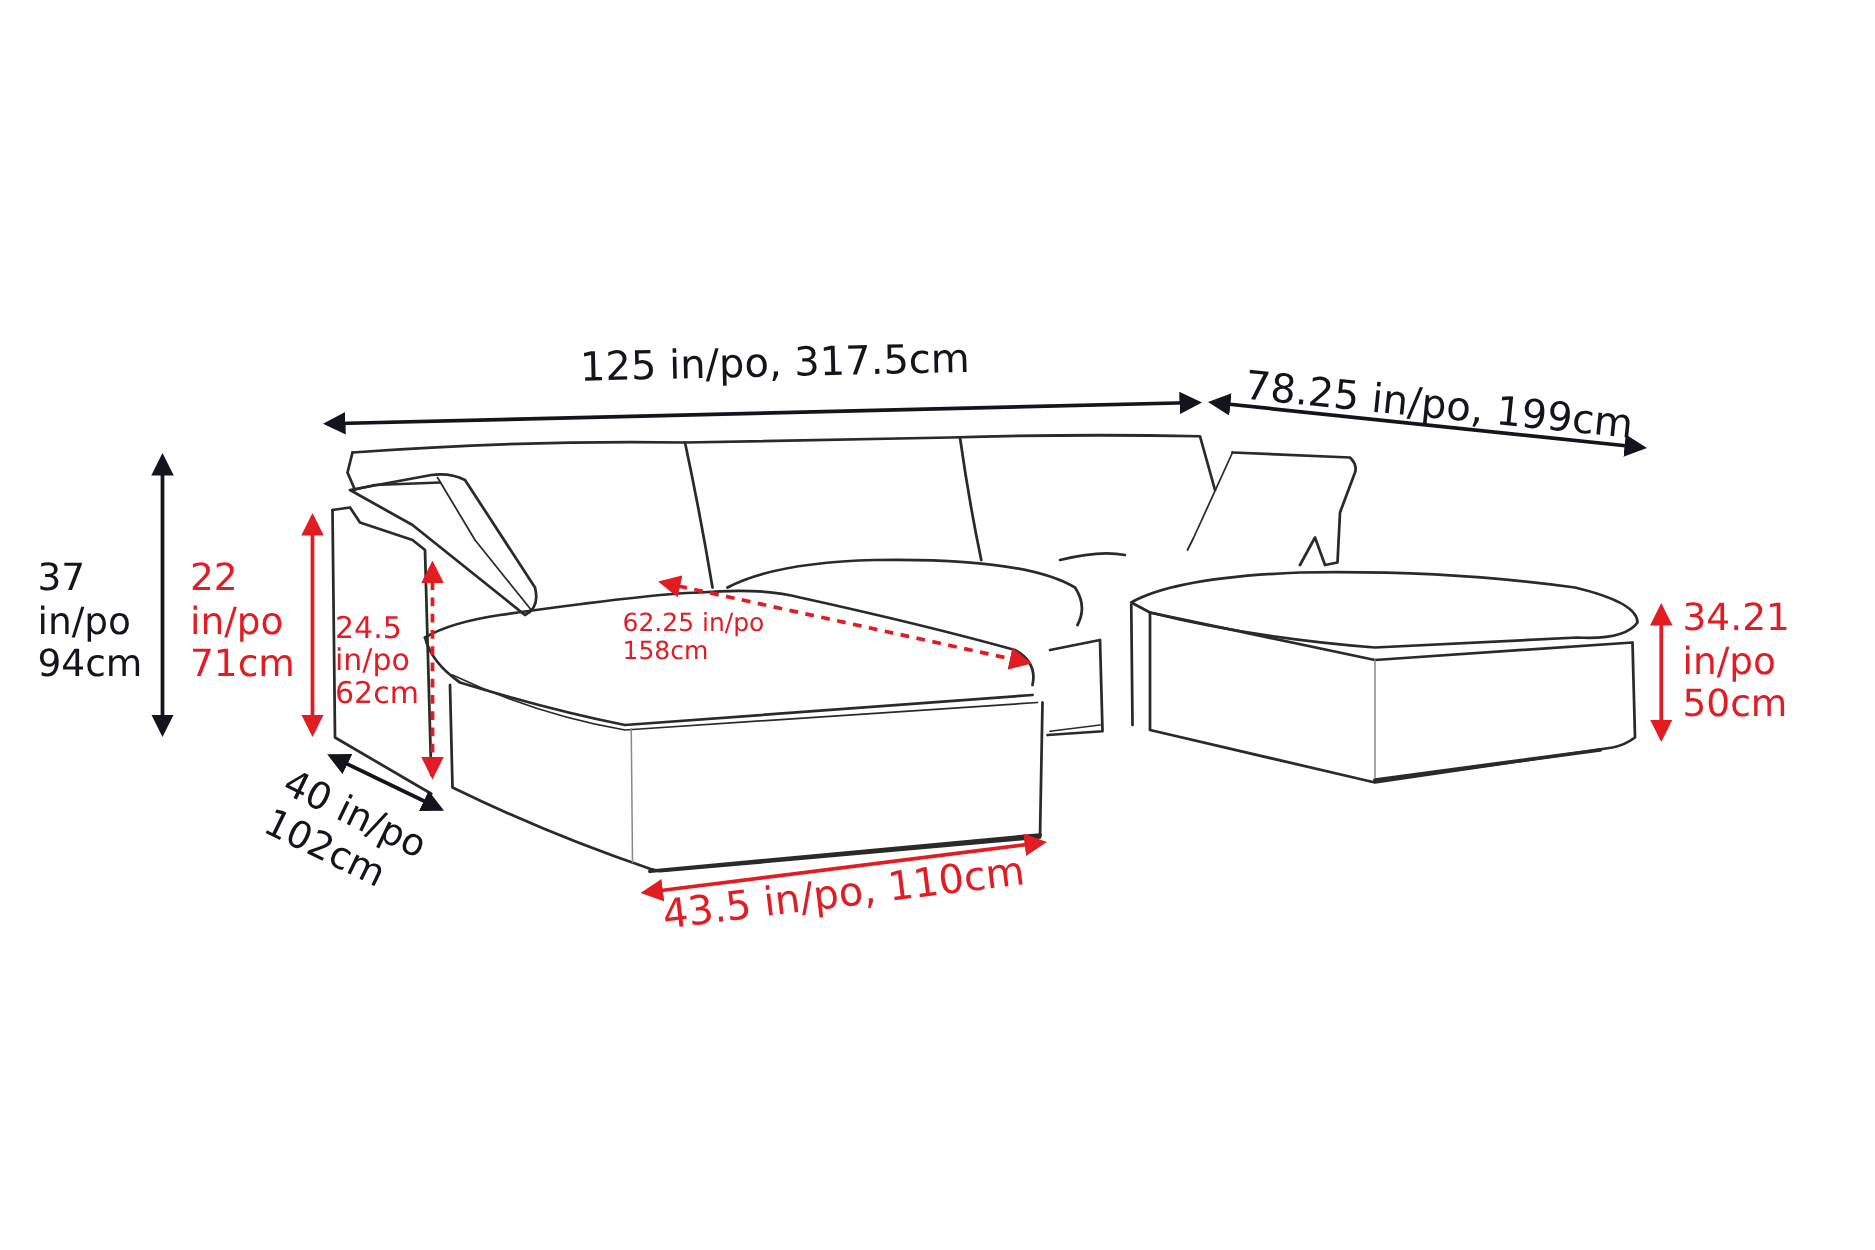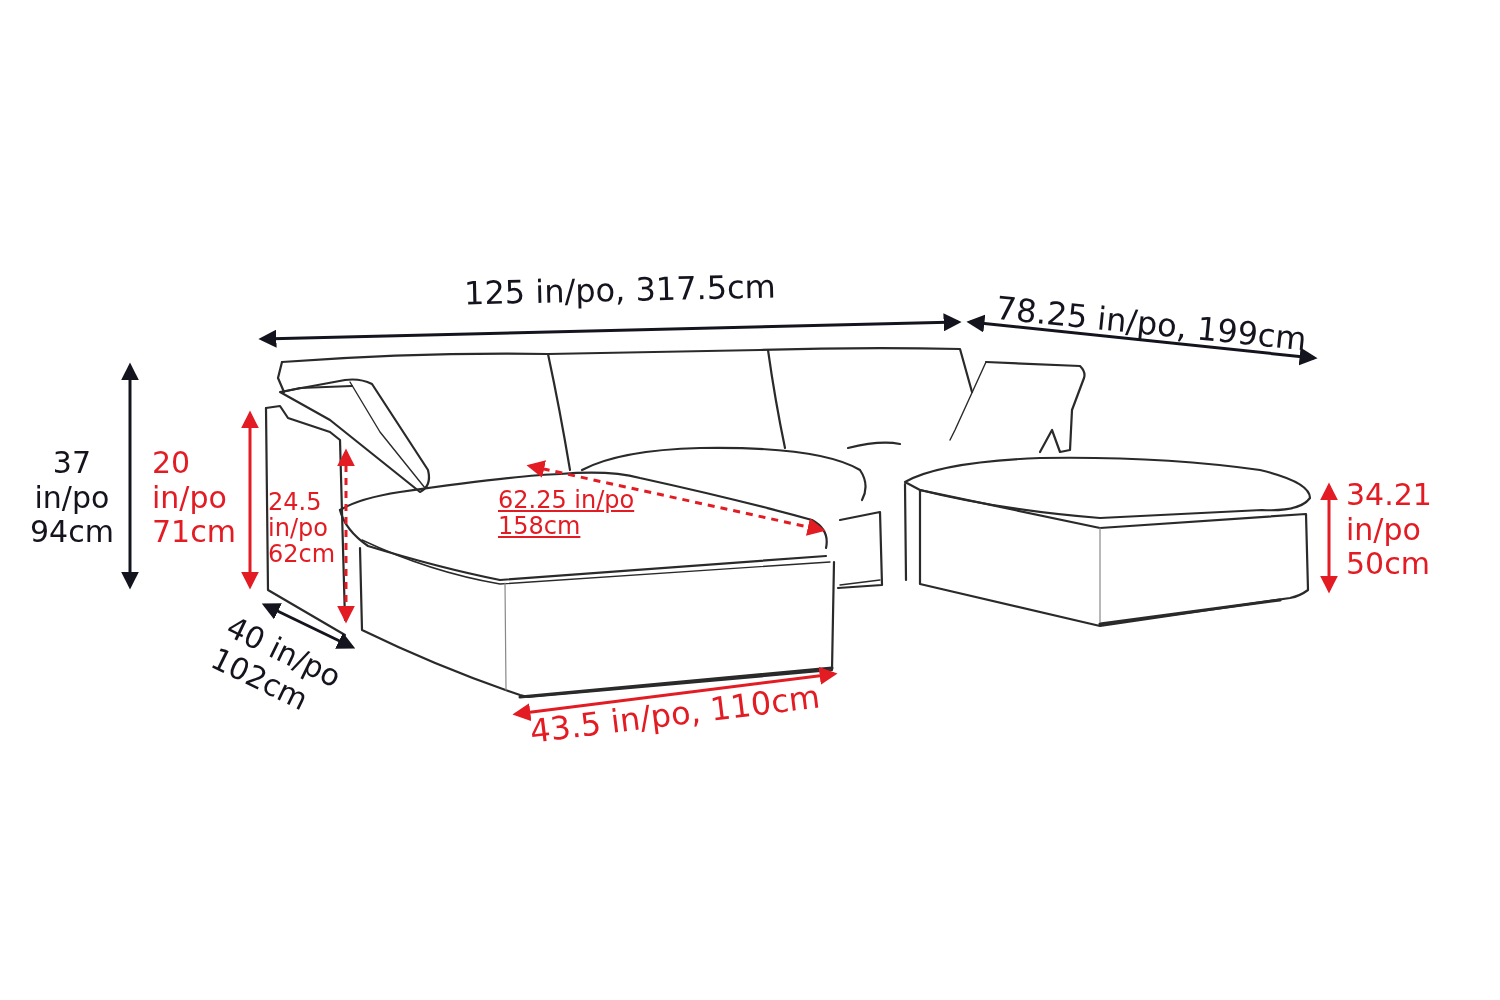--- a/index.html
+++ b/index.html
@@ -82,39 +82,39 @@
       <line x1="530" y1="466" x2="822" y2="530" stroke-dasharray="7,6" marker-start="url(#arrR)" marker-end="url(#arrR)"></line>
       <line x1="516" y1="714" x2="834" y2="674" marker-start="url(#arrR)" marker-end="url(#arrR)"></line>
       <line x1="1329" y1="486" x2="1329" y2="590" marker-start="url(#arrR)" marker-end="url(#arrR)"></line>
     </g>
   </svg>
 
   <div class="lbl dark big" style="left:464px; top:272px; transform:rotate(-1.3deg);">125 in/po, 317.5cm</div>
 
   <div class="lbl dark big" style="left:998px; top:290px; transform:rotate(5.8deg); transform-origin:left top;">78.25 in/po, 199cm</div>
 
-  <div class="lbl dark mid stack" style="left:30px; top:446px;text-align:center;">
+  <div class="lbl dark mid stack" style="left:30px; top:446px;">
     <span>37</span>
     <span>in/po</span>
     <span>94cm</span>
   </div>
 
   <div class="lbl red mid stack" style="left:152px; top:446px;">
-    <span>20</span>
+    <span>22</span>
     <span>in/po</span>
     <span>71cm</span>
   </div>
 
   <div class="lbl red small stack" style="left:268px; top:490px;">
     <span>24.5</span>
     <span>in/po</span>
     <span>62cm</span>
   </div>
 
-  <div class="lbl red small stack" style="left:498px; top:488px; font-size:24px;text-decoration:underline;">
+  <div class="lbl red small stack" style="left:498px; top:488px; font-size:20px;">
     <span>62.25 in/po</span>
     <span>158cm</span>
   </div>
 
   <div class="lbl red mid stack" style="left:1346px; top:478px;">
     <span>34.21</span>
     <span>in/po</span>
     <span>50cm</span>
   </div>
 

